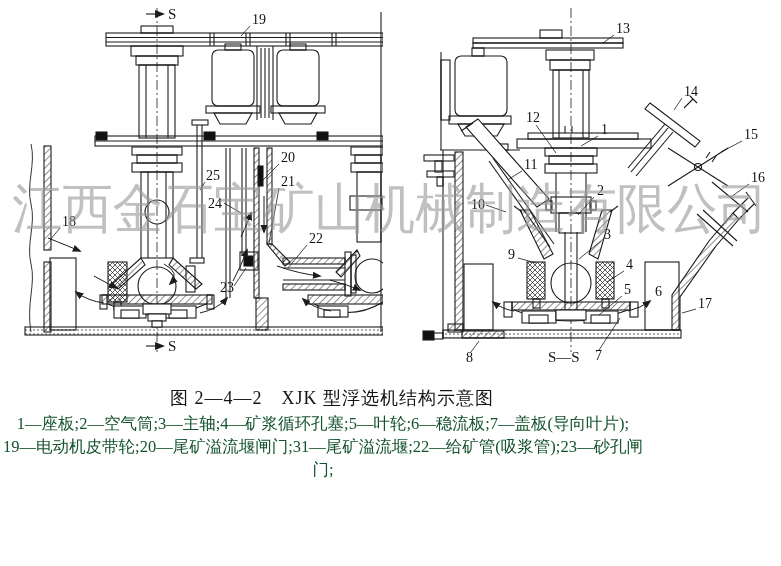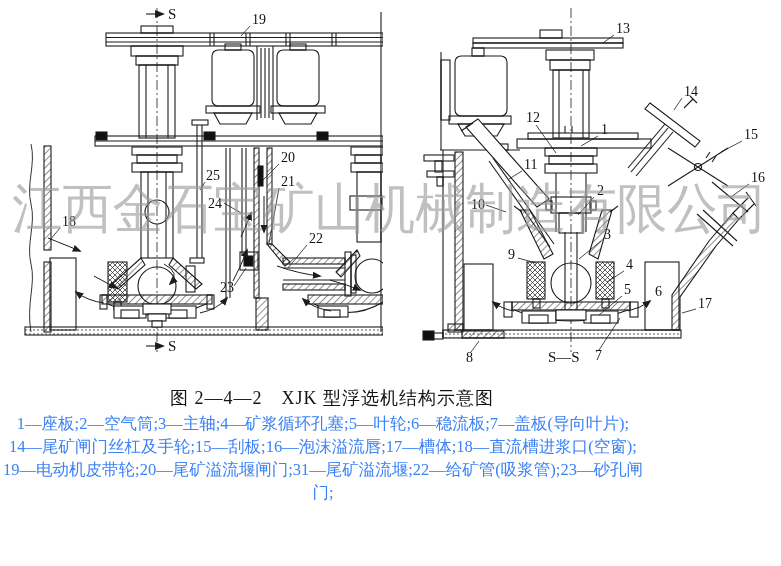--- a/index.html
+++ b/index.html
@@ -2,21 +2,21 @@
 <html><head>
 <meta charset="utf-8">
 <style>
   html,body{margin:0;padding:0;background:#fff;}
   #page{position:relative;width:781px;height:566px;background:#fff;overflow:hidden;
         font-family:"Liberation Serif","DejaVu Serif",serif;color:#111;}
   #diagram{position:absolute;left:0;top:0;}
   .cap{position:absolute;left:0;top:386px;width:664px;text-align:center;
        font-size:18px;letter-spacing:1px;color:#141414;}
   .legend{position:absolute;left:0;top:412px;width:646px;text-align:center;
-          font-size:16.5px;line-height:23px;color:#3b82f6;font-family:Liberation Serif, serif;}
+          font-size:16.5px;line-height:23px;color:#14532d;font-family:Liberation Serif, serif;}
   svg text{font-family:"Liberation Serif","DejaVu Serif",serif;}
   .callout{font-size:14px;fill:#111;}
   .smark{font-size:15px;fill:#111;}
   .wm{font-size:54px;fill:#9b9b9b;opacity:0.62;}
 </style>
 </head>
 <body>
 
 <div id="page">
 
@@ -412,17 +412,16 @@
     </g>
   </g>
 
   <text class="wm" x="390" y="227" text-anchor="middle" textLength="756" lengthAdjust="spacingAndGlyphs">江西金石宝矿山机械制造有限公司</text>
 </svg>
 
 <div class="cap">图 2—4—2　XJK 型浮选机结构示意图</div>
 
 <div class="legend">
   <div>1—座板;2—空气筒;3—主轴;4—矿浆循环孔塞;5—叶轮;6—稳流板;7—盖板(导向叶片);</div>
-  <div>14—尾矿闸门丝杠及手轮;15—刮板;16—泡沫溢流唇;17—槽体;18—直流槽进浆口(空窗);</div>
   <div>19—电动机皮带轮;20—尾矿溢流堰闸门;31—尾矿溢流堰;22—给矿管(吸浆管);23—砂孔闸门;</div>
 </div>
 
 </div>
 
 </body></html>

